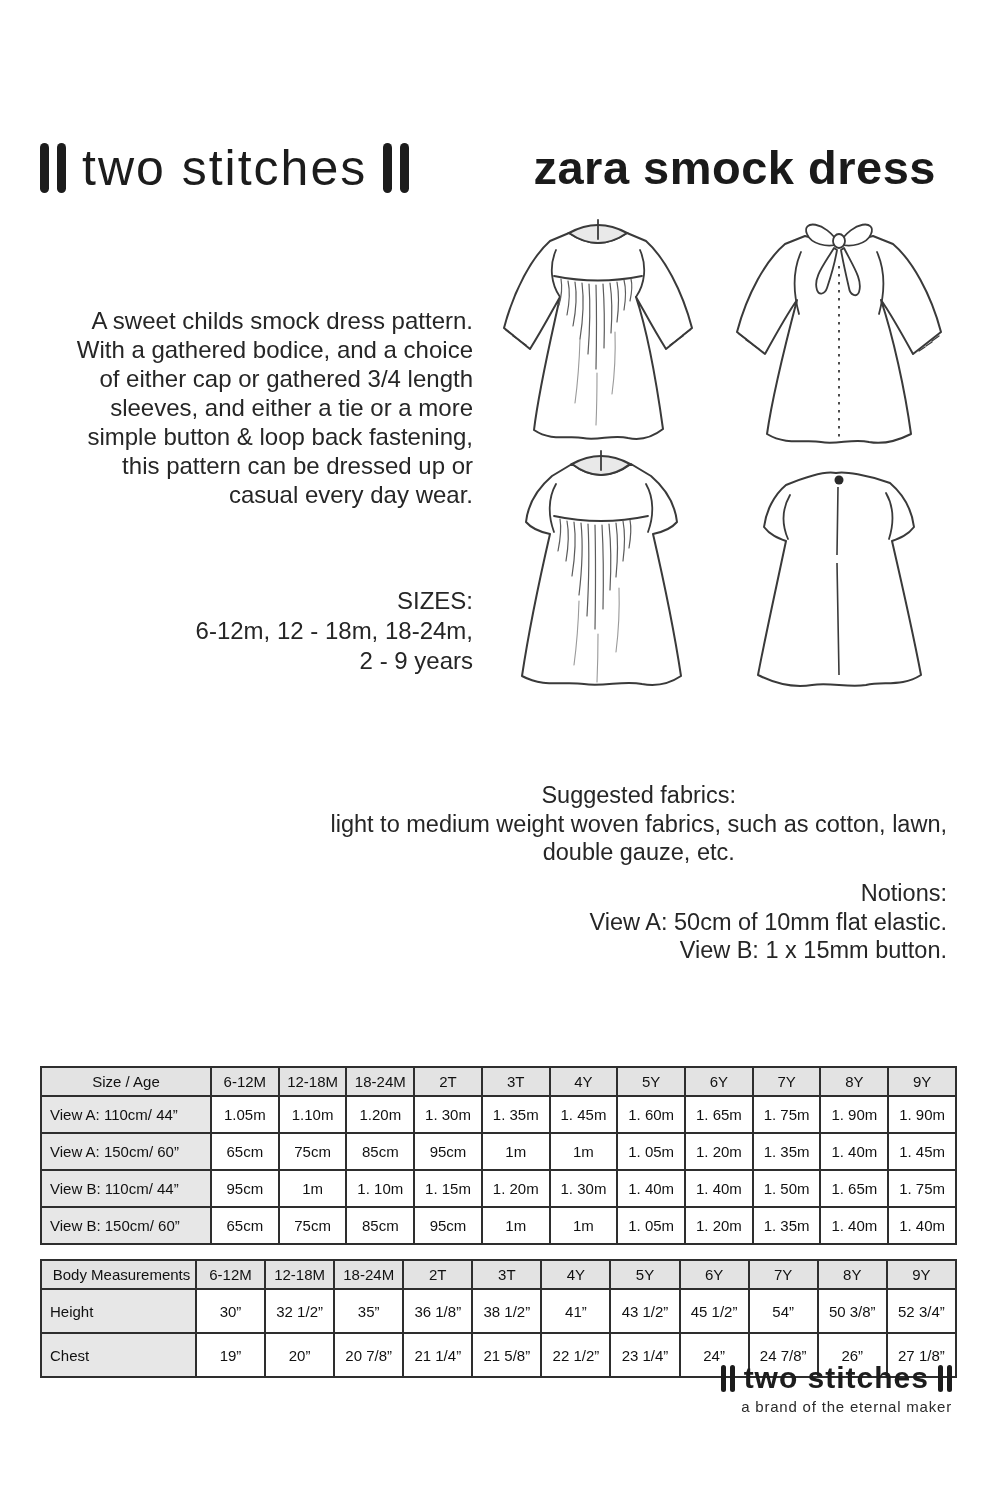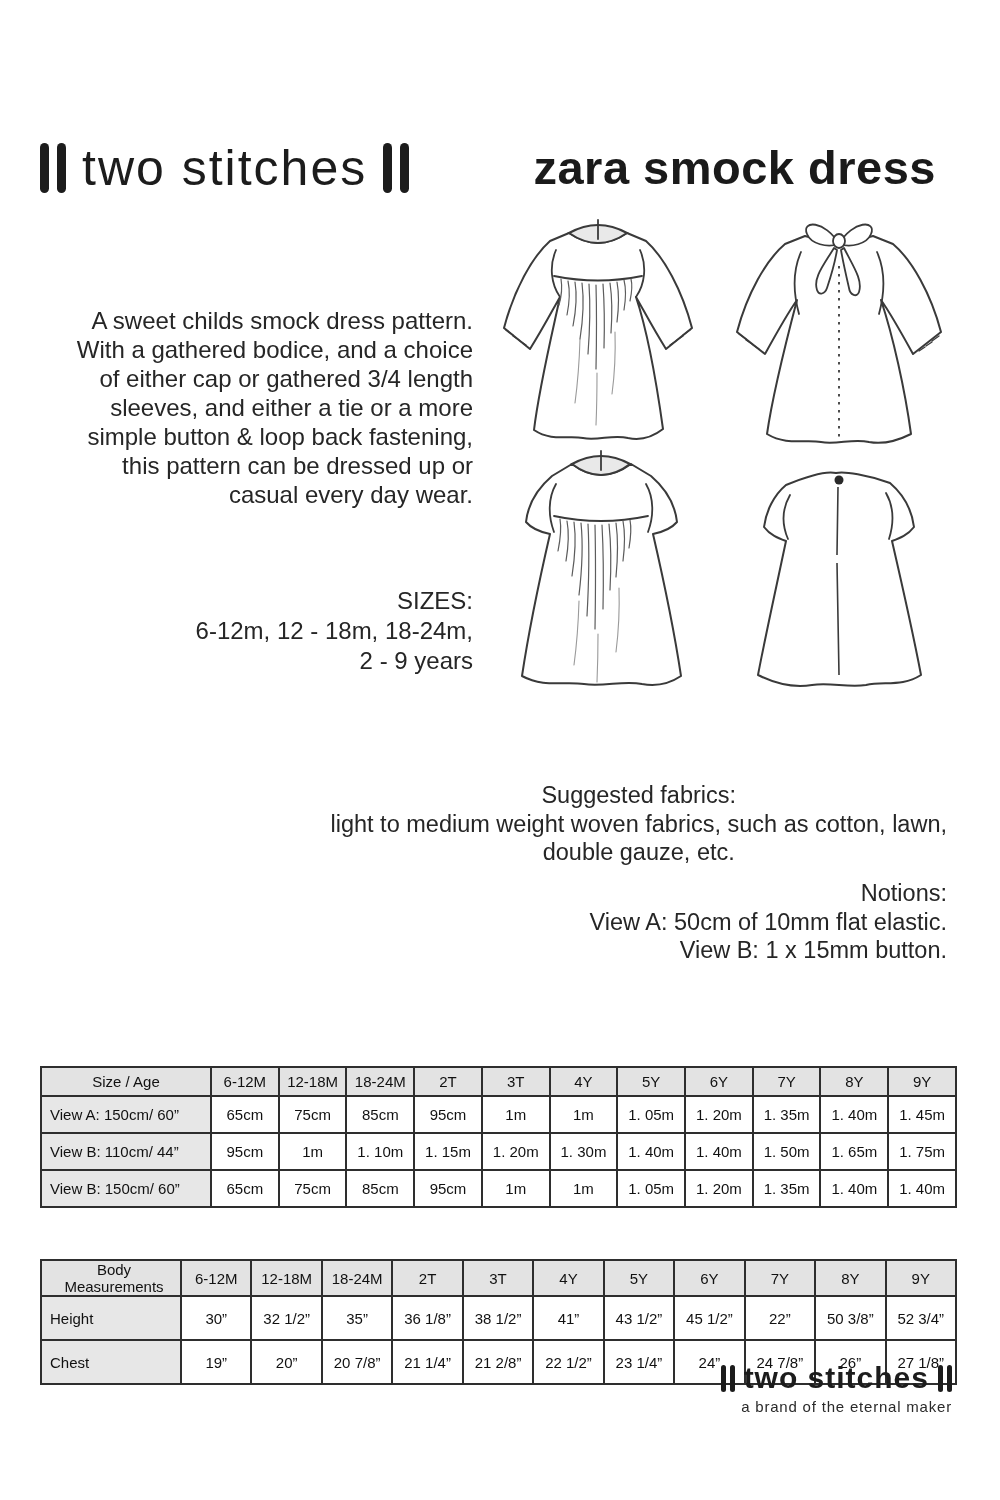--- a/index.html
+++ b/index.html
@@ -50,21 +50,21 @@
   
   .size-table { position:absolute; left:40px; border-collapse:collapse; table-layout:fixed; width:917px;
     font-size:15px; color:#111; }
   .size-table th, .size-table td { border:2px solid #2e2e2e; text-align:center; font-weight:400; padding:0 2px; }
   .size-table thead th { background:#e3e3e3; height:29px; }
   .size-table tbody th { background:#e7e7e7; text-align:left; padding-left:8px; }
   .fabric-table { top:1066px;border-radius:24px; }
   .fabric-table thead th:first-child { width:170px; }
   .fabric-table tbody tr { height:37px; }
   .body-table { top:1259px; }
-  .body-table thead th:first-child { width:140px;padding-left:8px; }
+  .body-table thead th:first-child { width:155px;padding-left:8px; }
   .body-table tbody tr { height:44px; }
 
   
   .bottom-logo { position:absolute; right:48px; top:1361px; display:flex; flex-direction:column; align-items:flex-end; }
   .bottom-logo .logo-row { display:flex; align-items:center; gap:9px; }
   .bottom-logo .bar-pair { gap:4px; }
   .bottom-logo .bar { width:5px; height:27px; border-radius:3px; }
   .bottom-logo .logo-text { font-size:30px; letter-spacing:1px; color:#1c1c1c; font-weight:600; }
   .bottom-logo .tagline { font-size:15px; letter-spacing:0.8px; color:#2a2a2a; margin-top:3px; }
 </style>
@@ -214,20 +214,34 @@
           <th>4Y</th>
           <th>5Y</th>
           <th>6Y</th>
           <th>7Y</th>
           <th>8Y</th>
           <th>9Y</th>
         </tr>
       </thead>
     <tbody>
         <tr>
+          <th>View A: 110cm/ 44”</th>
+          <td>1.05m</td>
+          <td>1.10m</td>
+          <td>1.20m</td>
+          <td>1. 30m</td>
+          <td>1. 35m</td>
+          <td>1. 45m</td>
+          <td>1. 60m</td>
+          <td>1. 65m</td>
+          <td>1. 75m</td>
+          <td>1. 90m</td>
+          <td>1. 90m</td>
+        </tr>
+        <tr>
           <th>View A: 150cm/ 60”</th>
           <td>65cm</td>
           <td>75cm</td>
           <td>85cm</td>
           <td>95cm</td>
           <td>1m</td>
           <td>1m</td>
           <td>1. 05m</td>
           <td>1. 20m</td>
           <td>1. 35m</td>
@@ -286,31 +300,31 @@
         <tr>
           <th>Height</th>
           <td>30”</td>
           <td>32 1/2”</td>
           <td>35”</td>
           <td>36 1/8”</td>
           <td>38 1/2”</td>
           <td>41”</td>
           <td>43 1/2”</td>
           <td>45 1/2”</td>
-          <td>22”</td>
+          <td>54”</td>
           <td>50 3/8”</td>
           <td>52 3/4”</td>
         </tr>
         <tr>
           <th>Chest</th>
           <td>19”</td>
           <td>20”</td>
           <td>20 7/8”</td>
           <td>21 1/4”</td>
-          <td>21 2/8”</td>
+          <td>21 5/8”</td>
           <td>22 1/2”</td>
           <td>23 1/4”</td>
           <td>24”</td>
           <td>24 7/8”</td>
           <td>26”</td>
           <td>27 1/8”</td>
         </tr>
       </tbody>
   </table>
 

